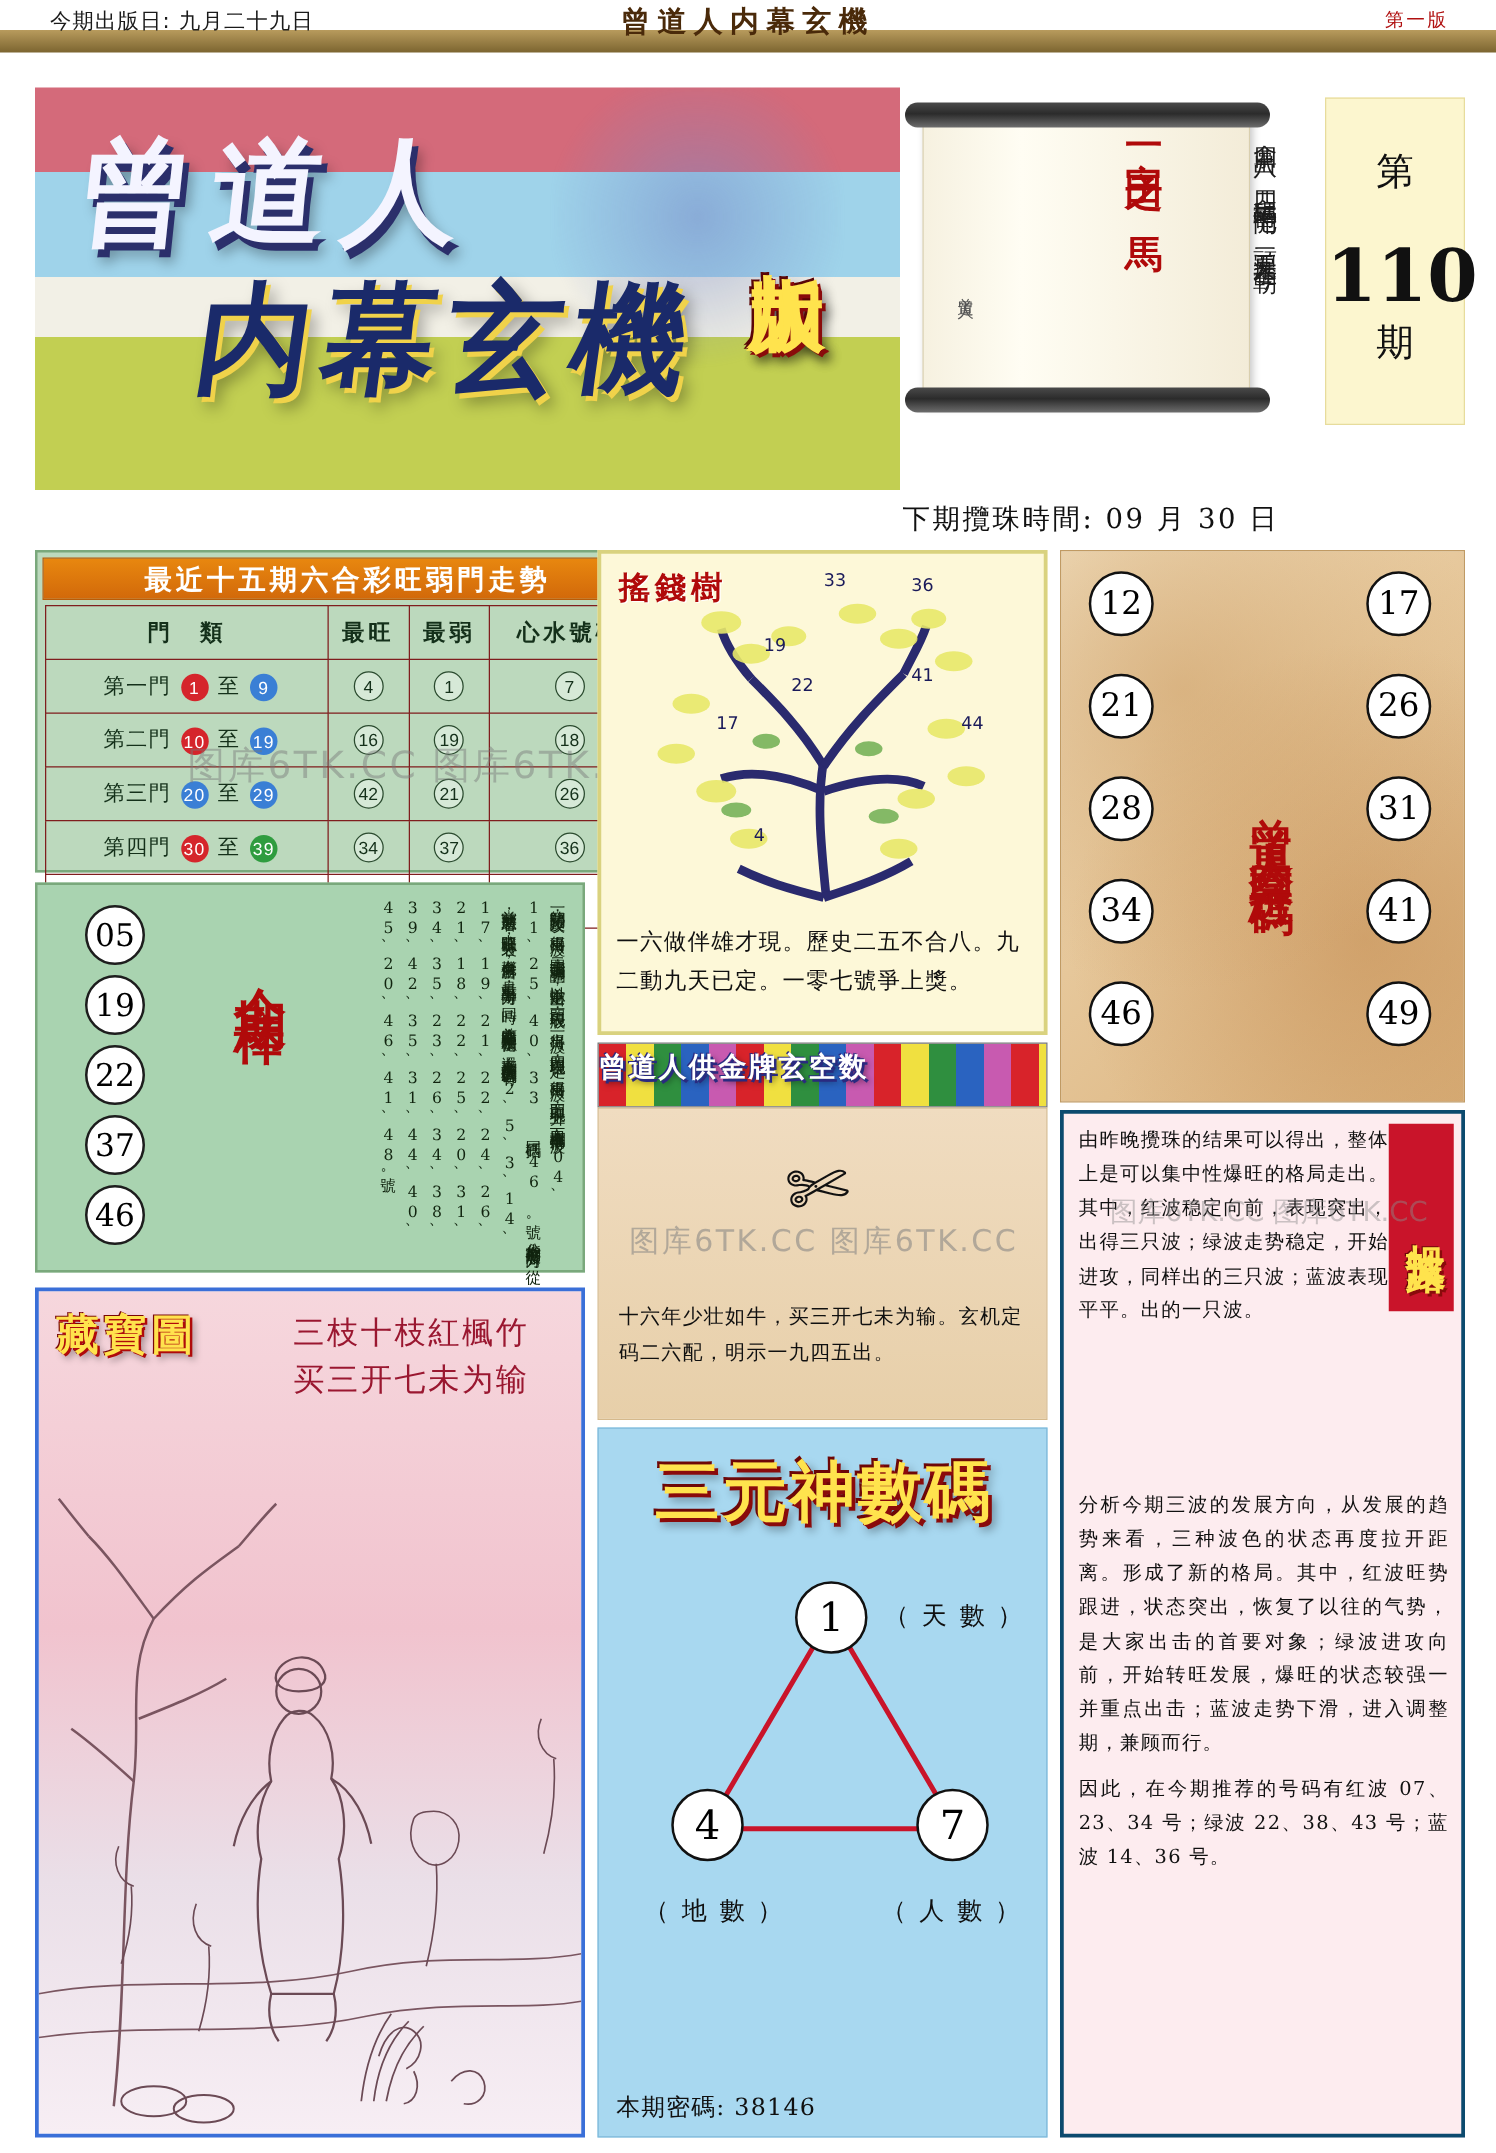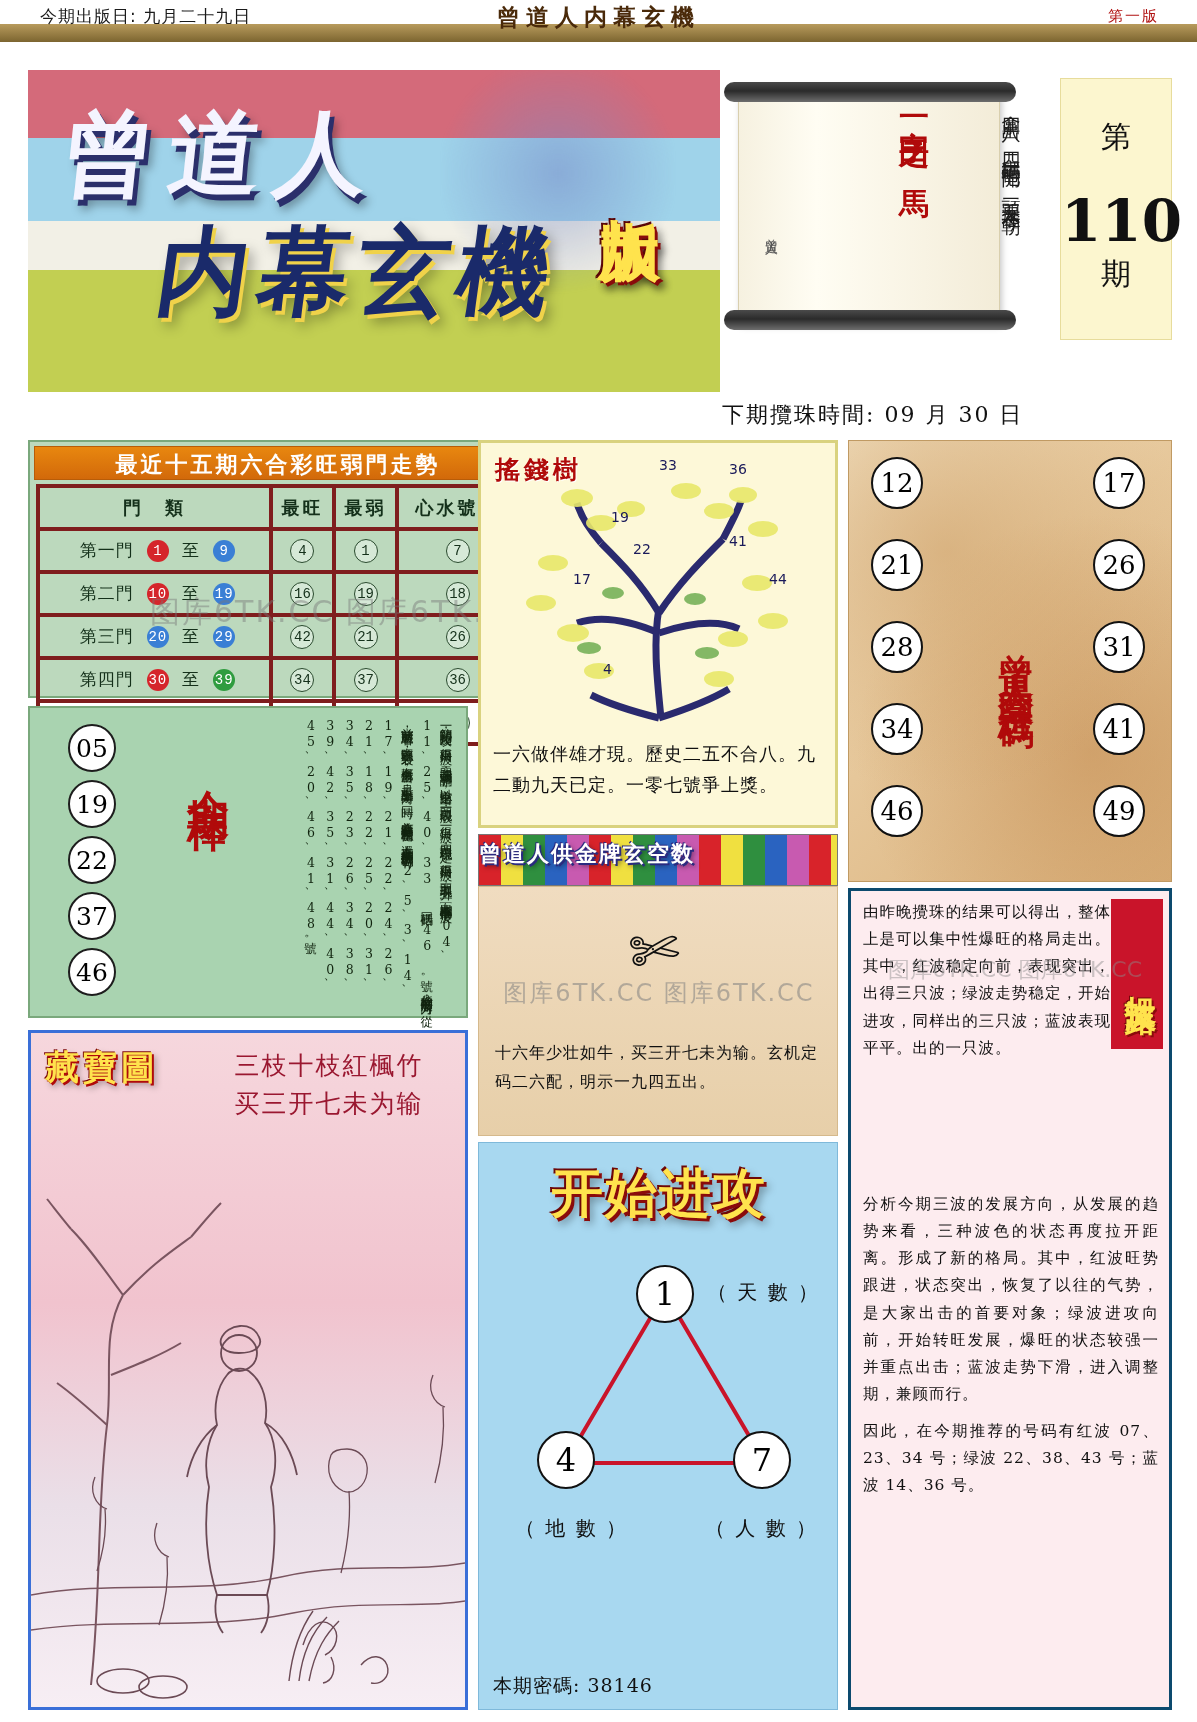--- a/index.html
+++ b/index.html
@@ -126,22 +126,22 @@
     background:#bcd9bd; border:2px solid #7aa87c;
   }
   .trend-title {
     height:34px; margin:4px; background:linear-gradient(to bottom,#e8870f,#d2690a);
     color:#fff; font-size:22px; font-weight:bold; text-align:center; line-height:34px;
     letter-spacing:3px; font-family:"DejaVu Serif",serif;
     border:1px solid #b85c08;
   }
   table.tr-t { width:484px; margin:2px 6px; border-collapse:collapse; }
   table.tr-t td, table.tr-t th {
-    border:4px solid #7f1d1d; height:43px; text-align:center;
-    font-size:17px; color:#14301a; font-family:Liberation Mono, monospace;
+    border:1px solid #7f1d1d; height:43px; text-align:center;
+    font-size:17px; color:#14301a; font-family:Liberation Sans, sans-serif;
   }
   table.tr-t th { font-weight:bold; font-size:18px; letter-spacing:3px; }
   .mcell { text-align:left; padding-left:8px; letter-spacing:1px; }
   .ball {
     display:inline-block; width:22px; height:22px; line-height:22px;
     border-radius:50%; color:#fff; font-size:14px; text-align:center;
     vertical-align:middle; margin:0 2px;
   }
   .ball.red { background:#d5252b; }
   .ball.blue { background:#3a7fd5; }
@@ -492,21 +492,21 @@
   <div class="goldban">
     <span>曾道人供金牌玄空数</span>
   </div>
   <div class="tanpanel">
     <div class="tan-sign">✄</div>
     <div class="tan-wm">图库6TK.CC 图库6TK.CC</div>
     <div class="tan-text">十六年少壮如牛，买三开七未为输。玄机定码二六配，明示一九四五出。</div>
   </div>
 
   <div class="sanyuan">
-    <div class="sy-title">开始进攻</div>
+    <div class="sy-title">三元神數碼</div>
     <svg class="sy-tri" width="280" height="230">
       <polygon points="140,30 40,200 240,200" fill="none" stroke="#c9142a" stroke-width="4"></polygon>
     </svg>
     <div class="sy-node" style="left:157px; top:122px;">1</div>
     <div class="sy-lbl" style="left:228px; top:136px;">（ 天 數 ）</div>
     <div class="sy-node" style="left:58px; top:288px;">4</div>
     <div class="sy-lbl" style="left:36px; top:372px;">（ 地 數 ）</div>
     <div class="sy-node" style="left:254px; top:288px;">7</div>
     <div class="sy-lbl" style="left:226px; top:372px;">（ 人 數 ）</div>
     <div class="sy-pass">本期密碼: 38146</div>

